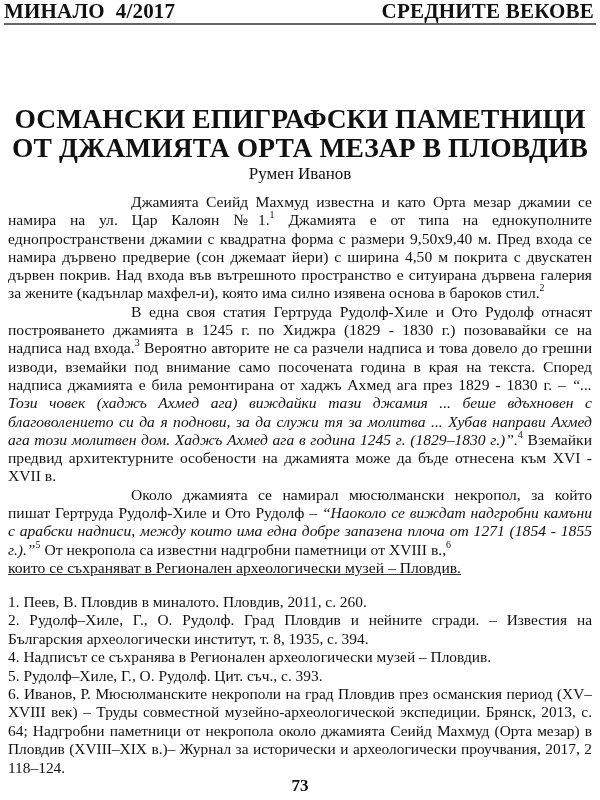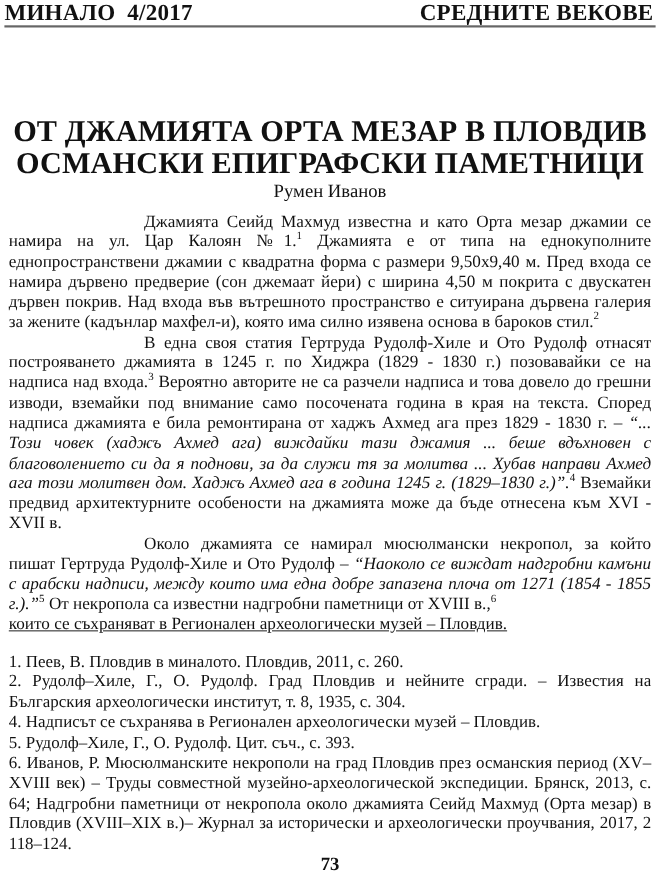--- a/index.html
+++ b/index.html
@@ -50,33 +50,33 @@
 </head>
 <body>
 
 <div class="header">
   <span style="white-space:pre;">МИНАЛО  4/2017</span>
   <span>СРЕДНИТЕ ВЕКОВЕ</span>
 </div>
 <div class="header-rule"></div>
 
 <div class="title">
+  <div>ОСМАНСКИ ЕПИГРАФСКИ ПАМЕТНИЦИ</div>
   <div>ОТ ДЖАМИЯТА ОРТА МЕЗАР В ПЛОВДИВ</div>
-  <div>ОСМАНСКИ ЕПИГРАФСКИ ПАМЕТНИЦИ</div>
 </div>
 
 <div class="author">Румен Иванов</div>
 
 <div class="body-text">
   <p class="p indent"><span>Джамията Сеийд Махмуд известна и като Орта мезар джамии се намира на ул. Цар Калоян №1.</span><sup>1</sup><span> Джамията е от типа на еднокуполните еднопространствени джамии с квадратна форма с размери 9,50х9,40 м. Пред входа се намира дървено предверие (сон джемаат йери) с ширина 4,50 м покрита с двускатен дървен покрив. Над входа във вътрешното пространство е ситуирана дървена галерия за жените (кадънлар махфел-и), която има силно изявена основа в бароков стил.</span><sup>2</sup></p>
   <p class="p indent"><span>В една своя статия Гертруда Рудолф-Хиле и Ото Рудолф отнасят построяването джамията в 1245 г. по Хиджра (1829 - 1830 г.) позовавайки се на надписа над входа.</span><sup>3</sup><span> Вероятно авторите не са разчели надписа и това довело до грешни изводи, вземайки под внимание само посочената година в края на текста. Според надписа джамията е била ремонтирана от хаджъ Ахмед ага през 1829 - 1830 г. – </span><span class="i">“... Този човек (хаджъ Ахмед ага) виждайки тази джамия ... беше вдъхновен с благоволението си да я поднови, за да служи тя за молитва ... Хубав направи Ахмед ага този молитвен дом. Хаджъ Ахмед ага в година 1245 г. (1829–1830 г.)”.</span><sup>4</sup><span> Вземайки предвид архитектурните особености на джамията може да бъде отнесена към XVI - XVII в.</span></p>
   <p class="p indent"><span>Около джамията се намирал мюсюлмански некропол, за който пишат Гертруда Рудолф-Хиле и Ото Рудолф – </span><span class="i">“Наоколо се виждат надгробни камъни с арабски надписи, между които има една добре запазена плоча от 1271 (1854 - 1855 г.).”</span><sup>5</sup><span> От некропола са известни надгробни паметници от XVIII в.,</span><sup>6</sup><br><span class="ul">които се съхраняват в Регионален археологически музей – Пловдив.</span></p>
 </div>
 
 <div class="notes">
   <p class="note">1. Пеев, В. Пловдив в миналото. Пловдив, 2011, с. 260.</p>
-  <p class="note">2. Рудолф–Хиле, Г., О. Рудолф. Град Пловдив и нейните сгради. – Известия на Българския археологически институт, т. 8, 1935, с. 304.</p>
+  <p class="note">2. Рудолф–Хиле, Г., О. Рудолф. Град Пловдив и нейните сгради. – Известия на Българския археологически институт, т. 8, 1935, с. 394.</p>
   <p class="note">4. Надписът се съхранява в Регионален археологически музей – Пловдив.</p>
   <p class="note">5. Рудолф–Хиле, Г., О. Рудолф. Цит. съч., с. 393.</p>
   <p class="note">6. Иванов, Р. Мюсюлманските некрополи на град Пловдив през османския период (XV–XVIII век) – Труды совместной музейно-археологической экспедиции. Брянск, 2013, с. 64; Надгробни паметници от некропола около джамията Сеийд Махмуд (Орта мезар) в Пловдив (XVIII–XIX в.)– Журнал за исторически и археологически проучвания, 2017, 2 118–124.</p>
 </div>
 
 <div class="page-num">73</div>
 
 </body></html>

